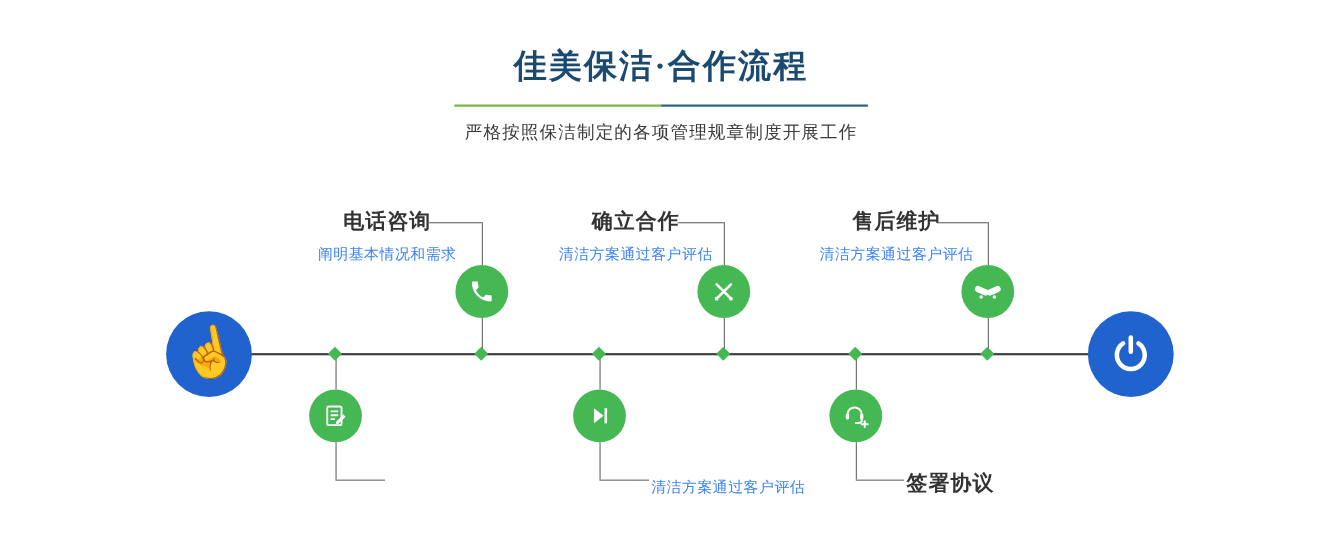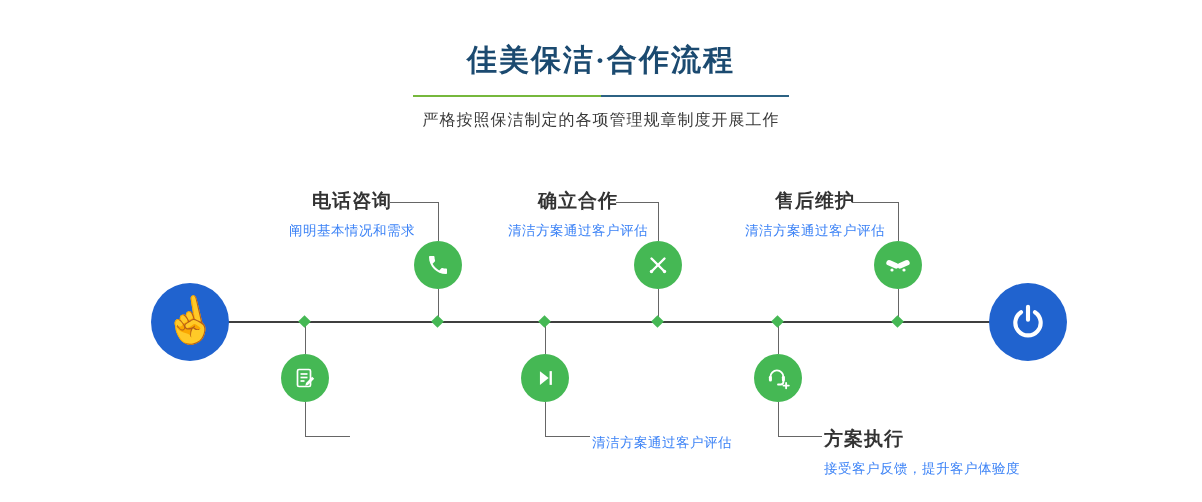--- a/index.html
+++ b/index.html
@@ -229,17 +229,16 @@
   </div>
   <div class="step-text top" style="left:705px; top:188px;">
     <div class="step-title">售后维护</div>
     <div class="step-desc">清洁方案通过客户评估</div>
   </div>
 
   <div class="step-text bottom" style="left:592px; top:426px;">
     <div class="step-desc">清洁方案通过客户评估</div>
   </div>
   <div class="step-text bottom" style="left:824px; top:426px;">
-    <div class="step-title">方案执行</div>
-    <div class="step-desc">接受客户反馈，提升客户体验度</div>
+    <div class="step-title">签署协议</div>
   </div>
 
 </div>
 
 </body></html>

